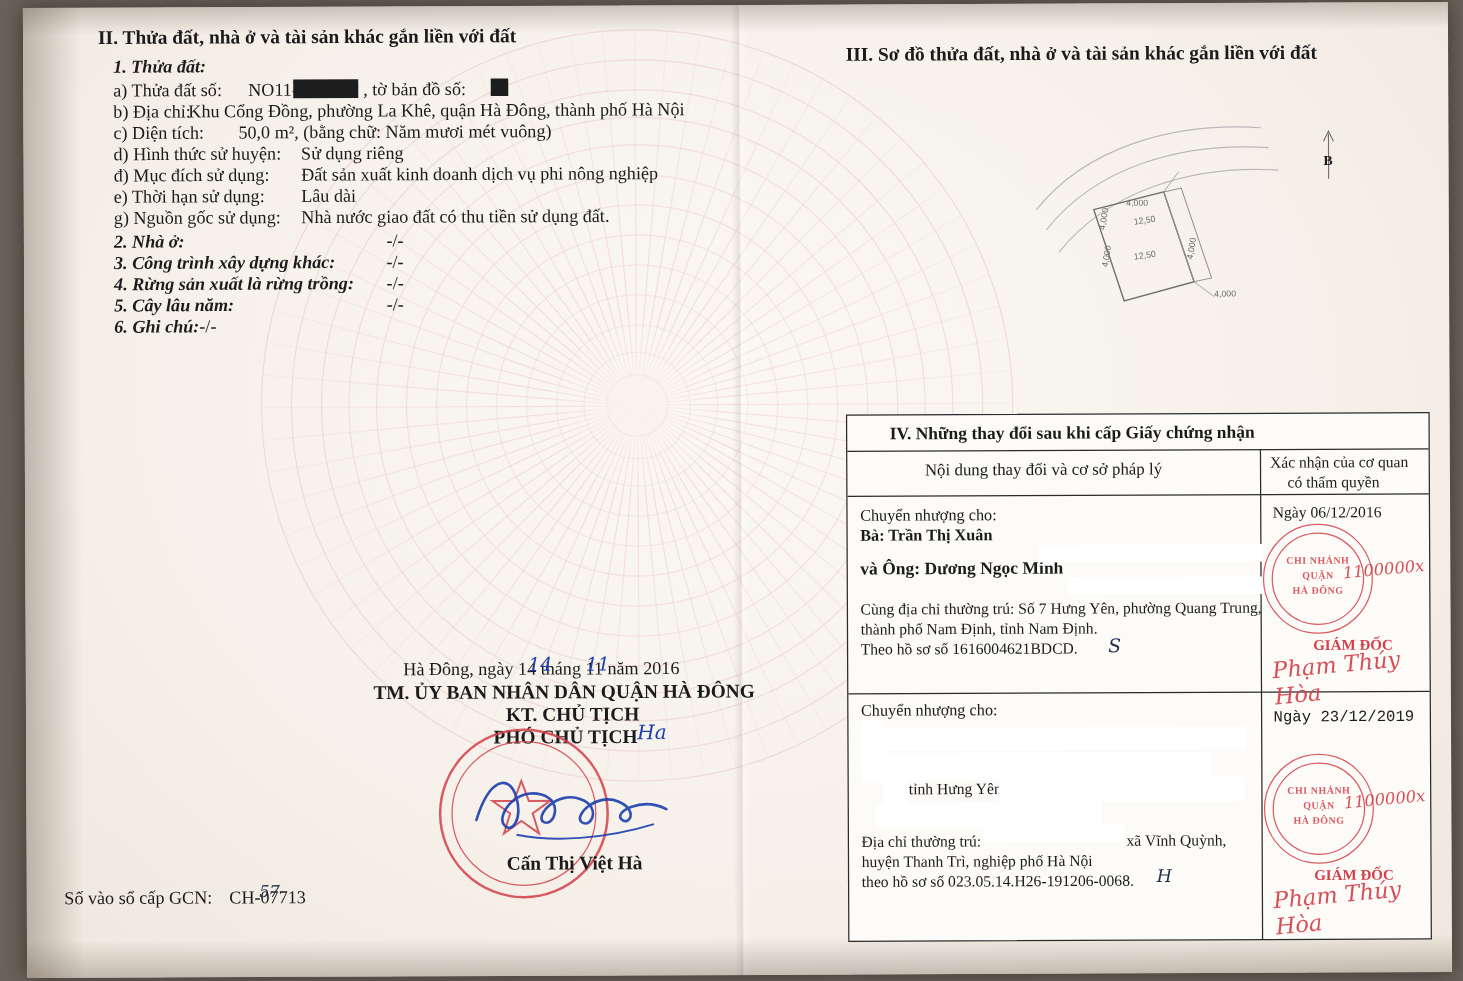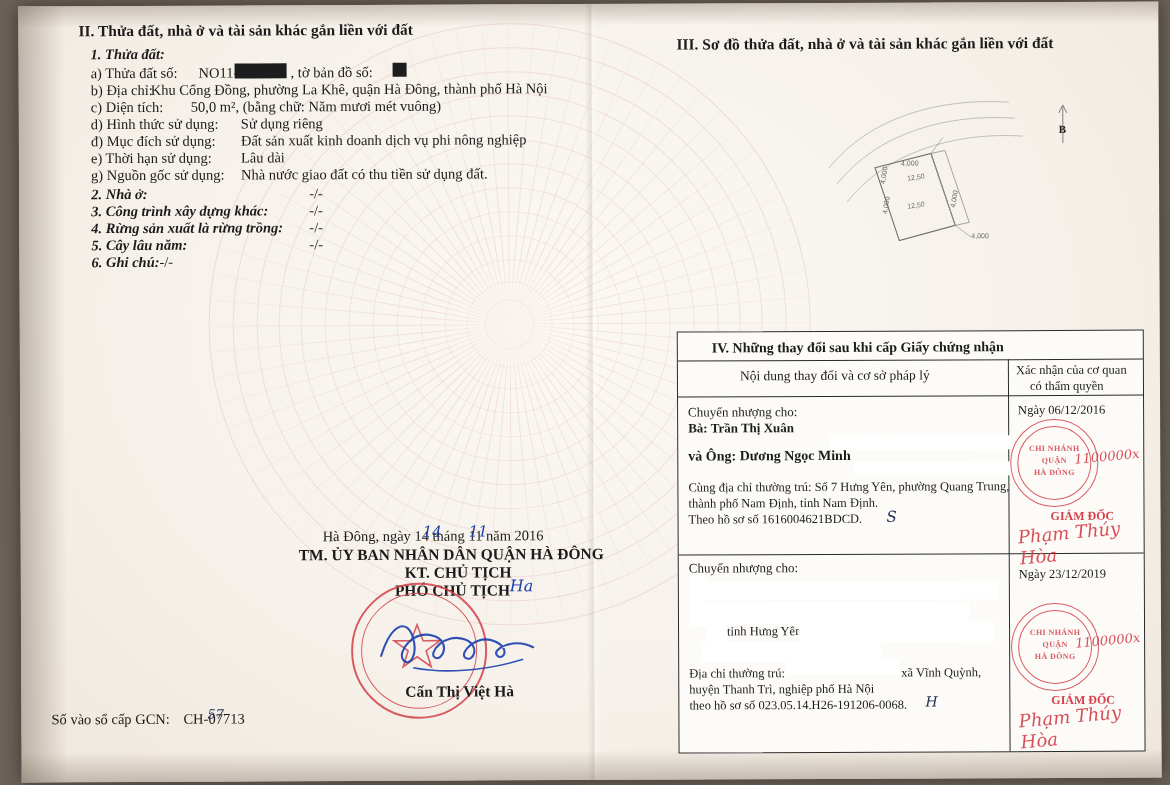--- a/index.html
+++ b/index.html
@@ -215,21 +215,21 @@
   <div class="redact dark" style="left:216px;top:58px;width:52px;height:15px;"></div>
   <div class="t s14" style="left:272px;top:59px;">, tờ bản đồ số:</div>
   <div class="redact dark" style="left:374px;top:58px;width:14px;height:14px;"></div>
 
   <div class="t s14" style="left:72px;top:76px;">b) Địa chỉ:</div>
   <div class="t s14" style="left:132px;top:76px;">Khu Cổng Đồng, phường La Khê, quận Hà Đông, thành phố Hà Nội</div>
 
   <div class="t s14" style="left:72px;top:93px;">c) Diện tích:</div>
   <div class="t s14" style="left:172px;top:93px;">50,0 m², (bằng chữ: Năm mươi mét vuông)</div>
 
-  <div class="t s14" style="left:72px;top:110px;">d) Hình thức sử dụng:</div>
+  <div class="t s14" style="left:72px;top:110px;">d) Hình thức sử huyện:</div>
   <div class="t s14" style="left:222px;top:110px;">Sử dụng riêng</div>
 
   <div class="t s14" style="left:72px;top:127px;">đ) Mục đích sử dụng:</div>
   <div class="t s14" style="left:222px;top:127px;">Đất sản xuất kinh doanh dịch vụ phi nông nghiệp</div>
 
   <div class="t s14" style="left:72px;top:144px;">e) Thời hạn sử dụng:</div>
   <div class="t s14" style="left:222px;top:144px;">Lâu dài</div>
 
   <div class="t s14" style="left:72px;top:161px;">g) Nguồn gốc sử dụng:</div>
   <div class="t s14" style="left:222px;top:161px;">Nhà nước giao đất có thu tiền sử dụng đất.</div>
@@ -352,21 +352,21 @@
     <div class="hand-dark" style="left:246px;top:362px;font-size:14px;">H</div>
 
     <div class="redact" style="left:10px;top:244px;width:18px;height:50px;"></div>
     <div class="redact" style="left:18px;top:250px;width:300px;height:18px;"></div>
     <div class="redact" style="left:20px;top:270px;width:270px;height:22px;"></div>
     <div class="redact" style="left:28px;top:292px;width:20px;height:18px;"></div>
     <div class="redact" style="left:120px;top:290px;width:196px;height:20px;"></div>
     <div class="redact" style="left:22px;top:310px;width:180px;height:20px;"></div>
     <div class="redact" style="left:108px;top:328px;width:112px;height:14px;"></div>
 
-    <div class="t" style="left:340px;top:236px;font-size:12.5px;">Ngày 23/12/2019</div>
+    <div class="t" style="left:340px;top:236px;font-size:12.5px;font-family:Liberation Mono, monospace;">Ngày 23/12/2019</div>
 
     <div class="stamp-round" style="left:332px;top:272px;width:86px;height:86px;border-width:1.8px;">
       <div class="inner" style="left:6px;top:6px;right:6px;bottom:6px;"></div>
       <div class="stamp-txt" style="top:24px;">CHI NHÁNH</div>
       <div class="stamp-txt" style="top:36px;">QUẬN</div>
       <div class="stamp-txt" style="top:48px;">HÀ ĐÔNG</div>
     </div>
     <div class="sign-red" style="left:396px;top:302px;font-size:13px;">1100000x</div>
     <div class="t b" style="left:372px;top:362px;font-size:12px;color:#d3414a;">GIÁM ĐỐC</div>
     <div class="sign-red" style="left:340px;top:374px;font-size:18px;">Phạm Thúy Hòa</div>

